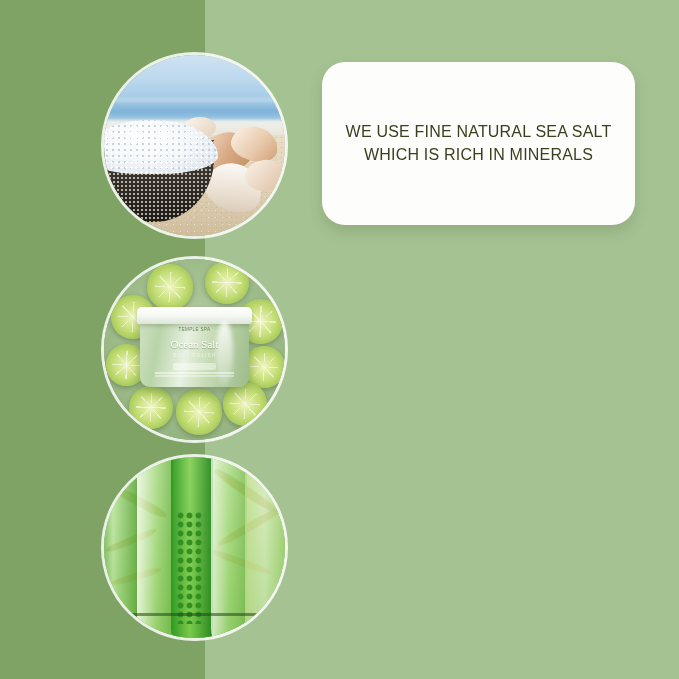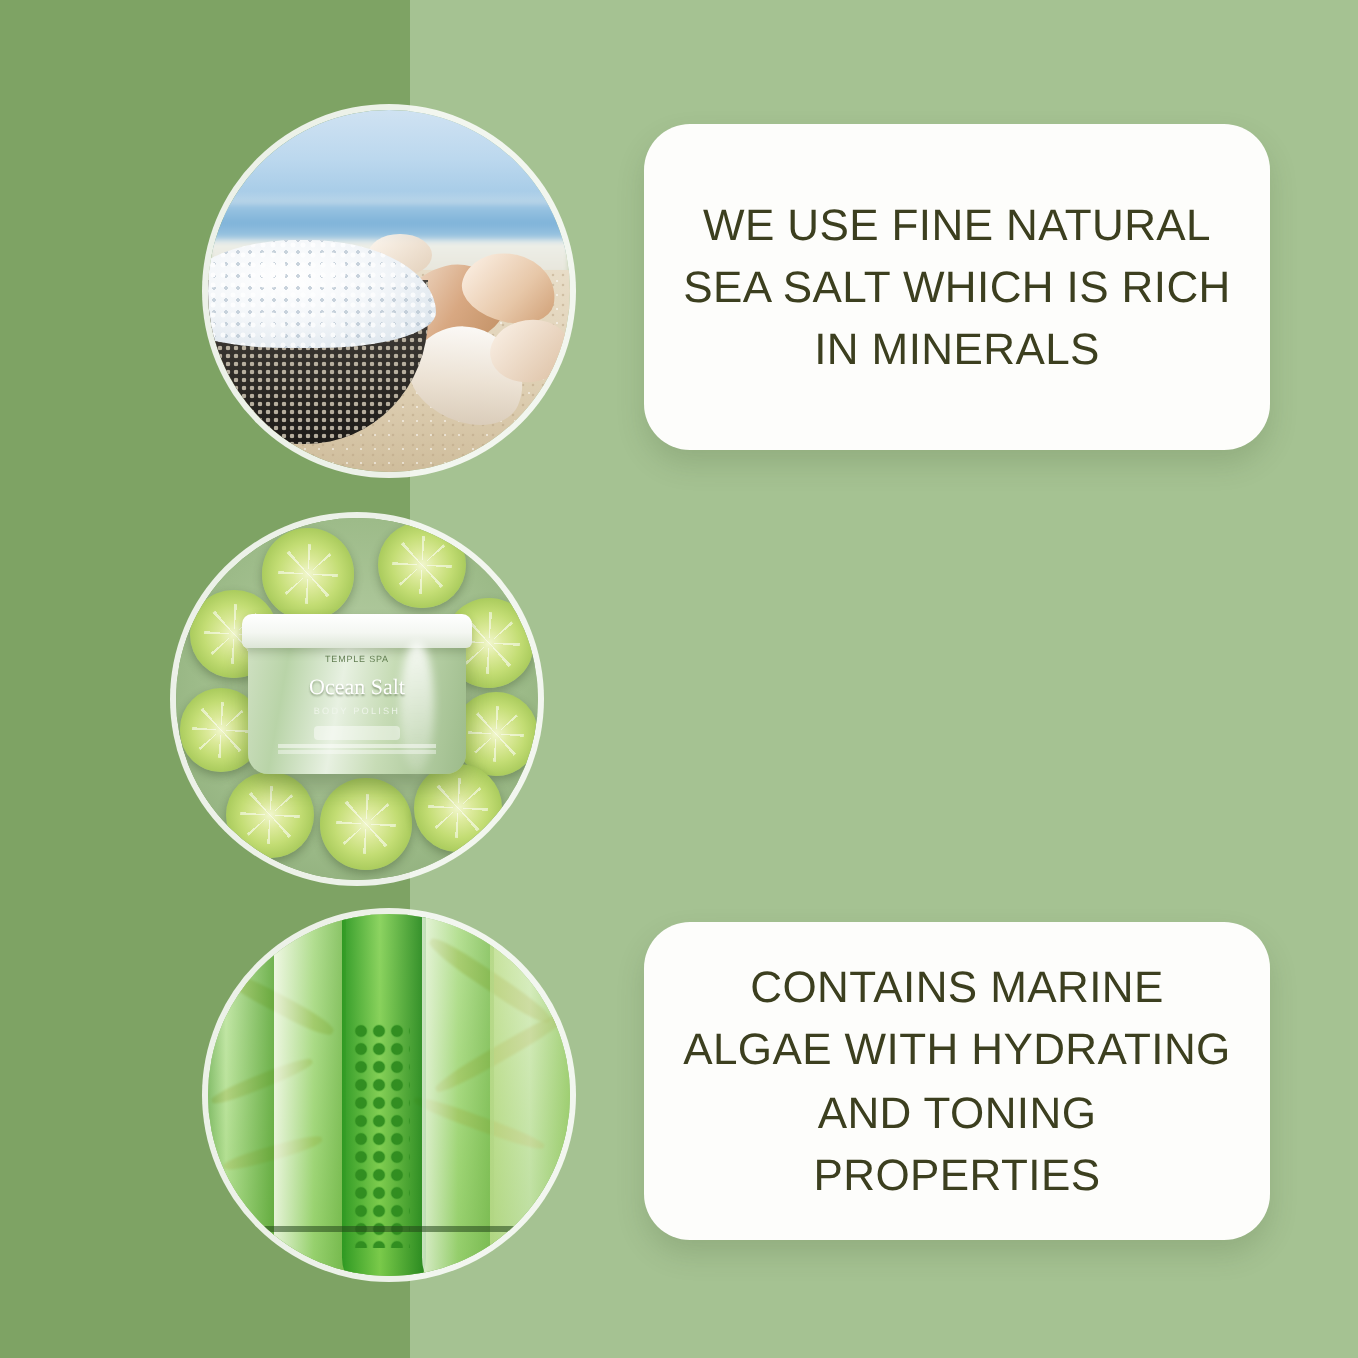--- a/index.html
+++ b/index.html
@@ -122,28 +122,28 @@
   .base-line{position:absolute;left:0;top:86%;width:100%;height:3px;background:rgba(35,70,25,.55);}
 
   
   .card{
     position:absolute;left:322px;width:313px;background:#fdfdfb;
     border-radius:23px;box-shadow:0 7px 14px rgba(60,85,45,.18);
     display:flex;align-items:center;justify-content:center;
   }
   .card-text{
     margin:0;text-align:center;color:#3c3f1f;
-    font-size:22px;line-height:1.42;letter-spacing:.2px;font-weight:400;
+    font-size:16px;line-height:1.42;letter-spacing:.2px;font-weight:400;
     padding:0 16px;
   }
   #card-1{top:62px;height:163px;}
   #card-2{top:268px;height:156px;}
   #card-3{top:461px;height:159px;}
   #circle-1{left:104px;top:55px;}
-  #circle-2{left:88px;top:259px;}
+  #circle-2{left:104px;top:259px;}
   #circle-3{left:104px;top:457px;}
 </style>
 </head>
 <body>
 
 <div id="page">
 
   <div class="bg-left"></div>
   <div class="bg-right"></div>
 
@@ -209,17 +209,14 @@
       <div class="tube t1"></div>
       <div class="tube t2"></div>
       <div class="tube t3"></div>
       <div class="tube t4"></div>
       <div class="tube t5"></div>
       <div class="bubbles"></div>
       <div class="base-line"></div>
     </div>
   </div>
 
-  <div class="card" id="card-3">
-    <p class="card-text">CONTAINS MARINE ALGAE WITH HYDRATING AND TONING PROPERTIES</p>
-  </div>
 
 </div>
 
 </body></html>

